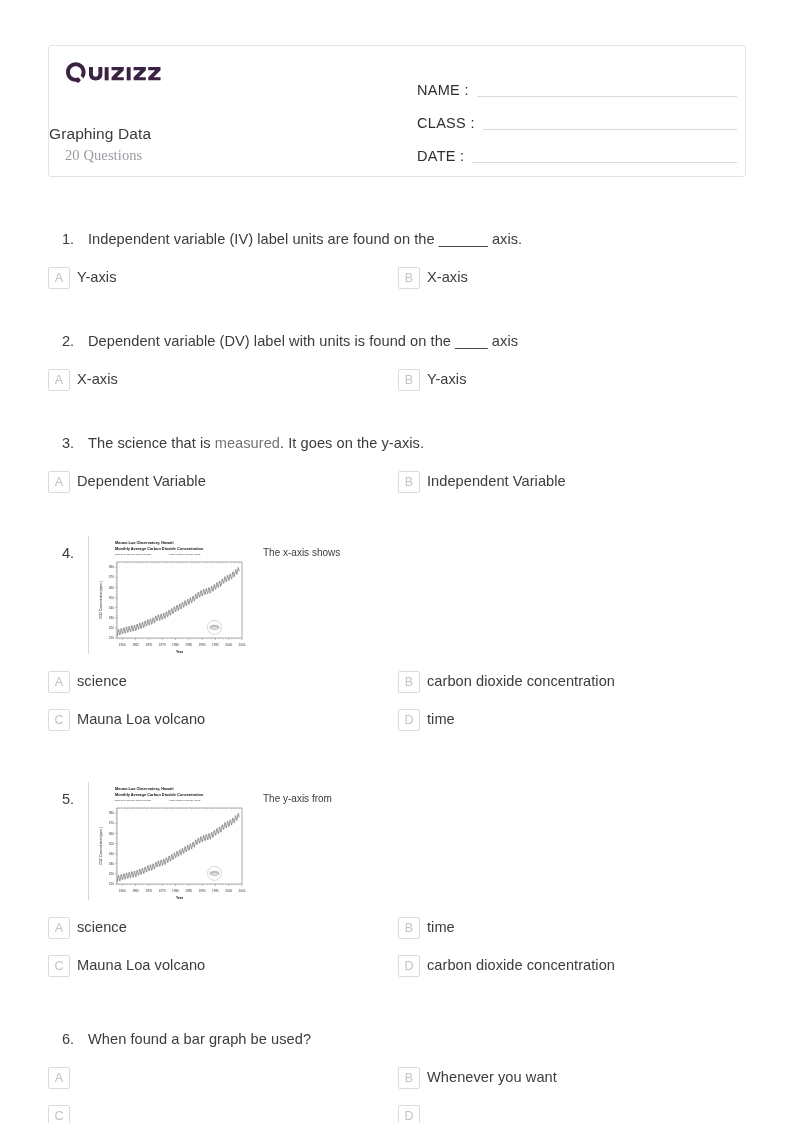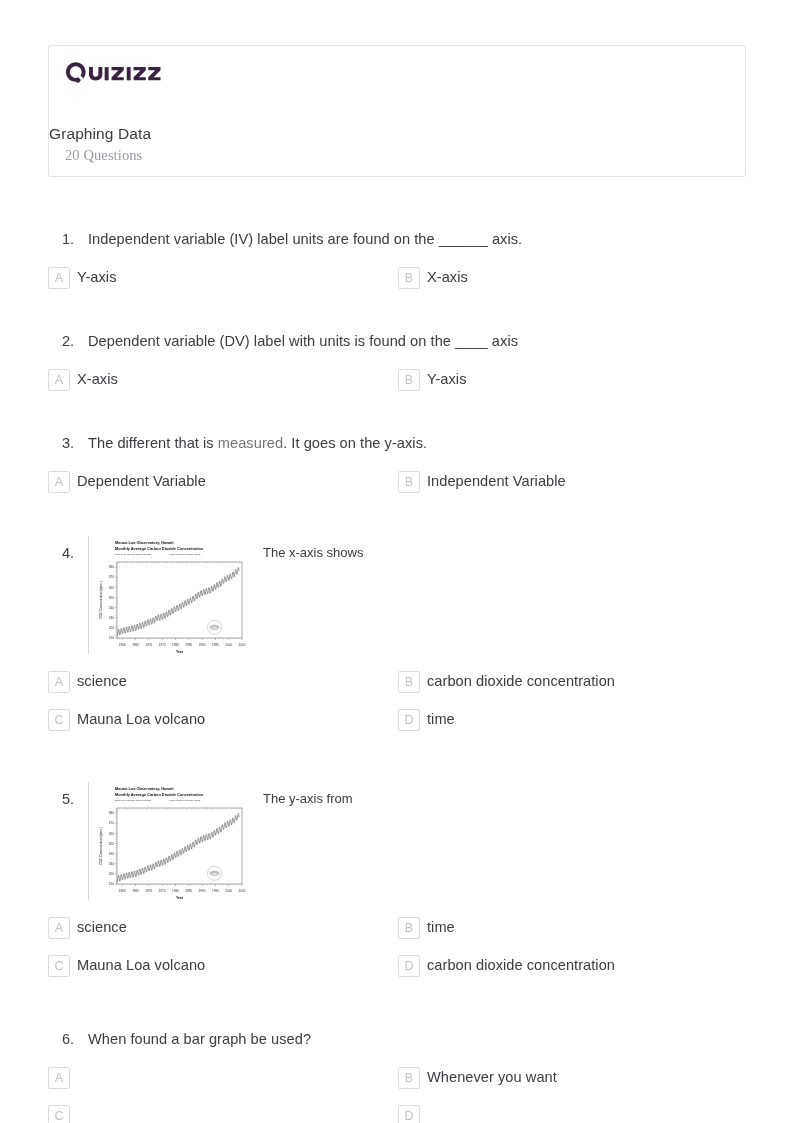--- a/index.html
+++ b/index.html
@@ -58,21 +58,21 @@
     font-size: 14.6px; color: #3b3b40; line-height: 22px;
     letter-spacing: .05px;
   }
   .q-text .hl { color: #737373; }
 
   .q-media { display: flex; align-items: flex-start; }
   .q-media .q-num { padding-top: 6px; }
 
   .media-col { flex: 0 0 auto; width: 175px; }
   .media-text {
-    font-size: 13px; color: #3b3b40; line-height: 22px; padding-top: 6px;
+    font-size: 10px; color: #3b3b40; line-height: 22px; padding-top: 6px;
   }
 
   
   .chart-frame {
     position: relative;
     width: 160px; height: 118px;
     background: #ffffff;
     border-left: 1px solid #d7d7db;
     padding-left: 6px;
   }
@@ -120,20 +120,34 @@
             <path d="M140 12h25v6.3l-14.2 14.2H165V39h-25v-6.3l14.2-14.2H140V12z"></path>
             <path d="M170 12h25v6.3l-14.2 14.2H195V39h-25v-6.3l14.2-14.2H170V12z"></path>
           </g>
         </svg>
       </div>
     </div>
 
     <div class="quiz-title">Graphing Data</div>
     <div class="quiz-sub">20 Questions</div>
 
+    <div class="fields">
+      <div class="field-row">
+        <span class="field-label">NAME :</span>
+        <span class="field-line"></span>
+      </div>
+      <div class="field-row">
+        <span class="field-label">CLASS :</span>
+        <span class="field-line"></span>
+      </div>
+      <div class="field-row">
+        <span class="field-label">DATE  :</span>
+        <span class="field-line"></span>
+      </div>
+    </div>
   </div>
 
   <div class="questions" id="questions-root">
       <div class="q-block" style="margin-top: 0px;">
         <div class="q-head">
          <div class="q-num">1.</div>
          <div class="q-text"><span>Independent variable (IV) label units are found on the ______ axis.</span></div>
        </div>
         <div class="opts">
           <div class="opt-row">
@@ -162,21 +176,21 @@
             <div class="opt col2">
            <div class="opt-letter">B</div>
            <div class="opt-text">Y-axis</div>
          </div>
           </div>
         </div>
       </div>
       <div class="q-block" style="margin-top: 28px;">
         <div class="q-head">
          <div class="q-num">3.</div>
-         <div class="q-text"><span>The different that is </span><span class="hl">measured</span><span>. It goes on the y-axis.</span></div>
+         <div class="q-text"><span>The science that is </span><span class="hl">measured</span><span>. It goes on the y-axis.</span></div>
        </div>
         <div class="opts">
           <div class="opt-row">
             <div class="opt">
            <div class="opt-letter">A</div>
            <div class="opt-text">Dependent Variable</div>
          </div>
             <div class="opt col2">
            <div class="opt-letter">B</div>
            <div class="opt-text">Independent Variable</div>

